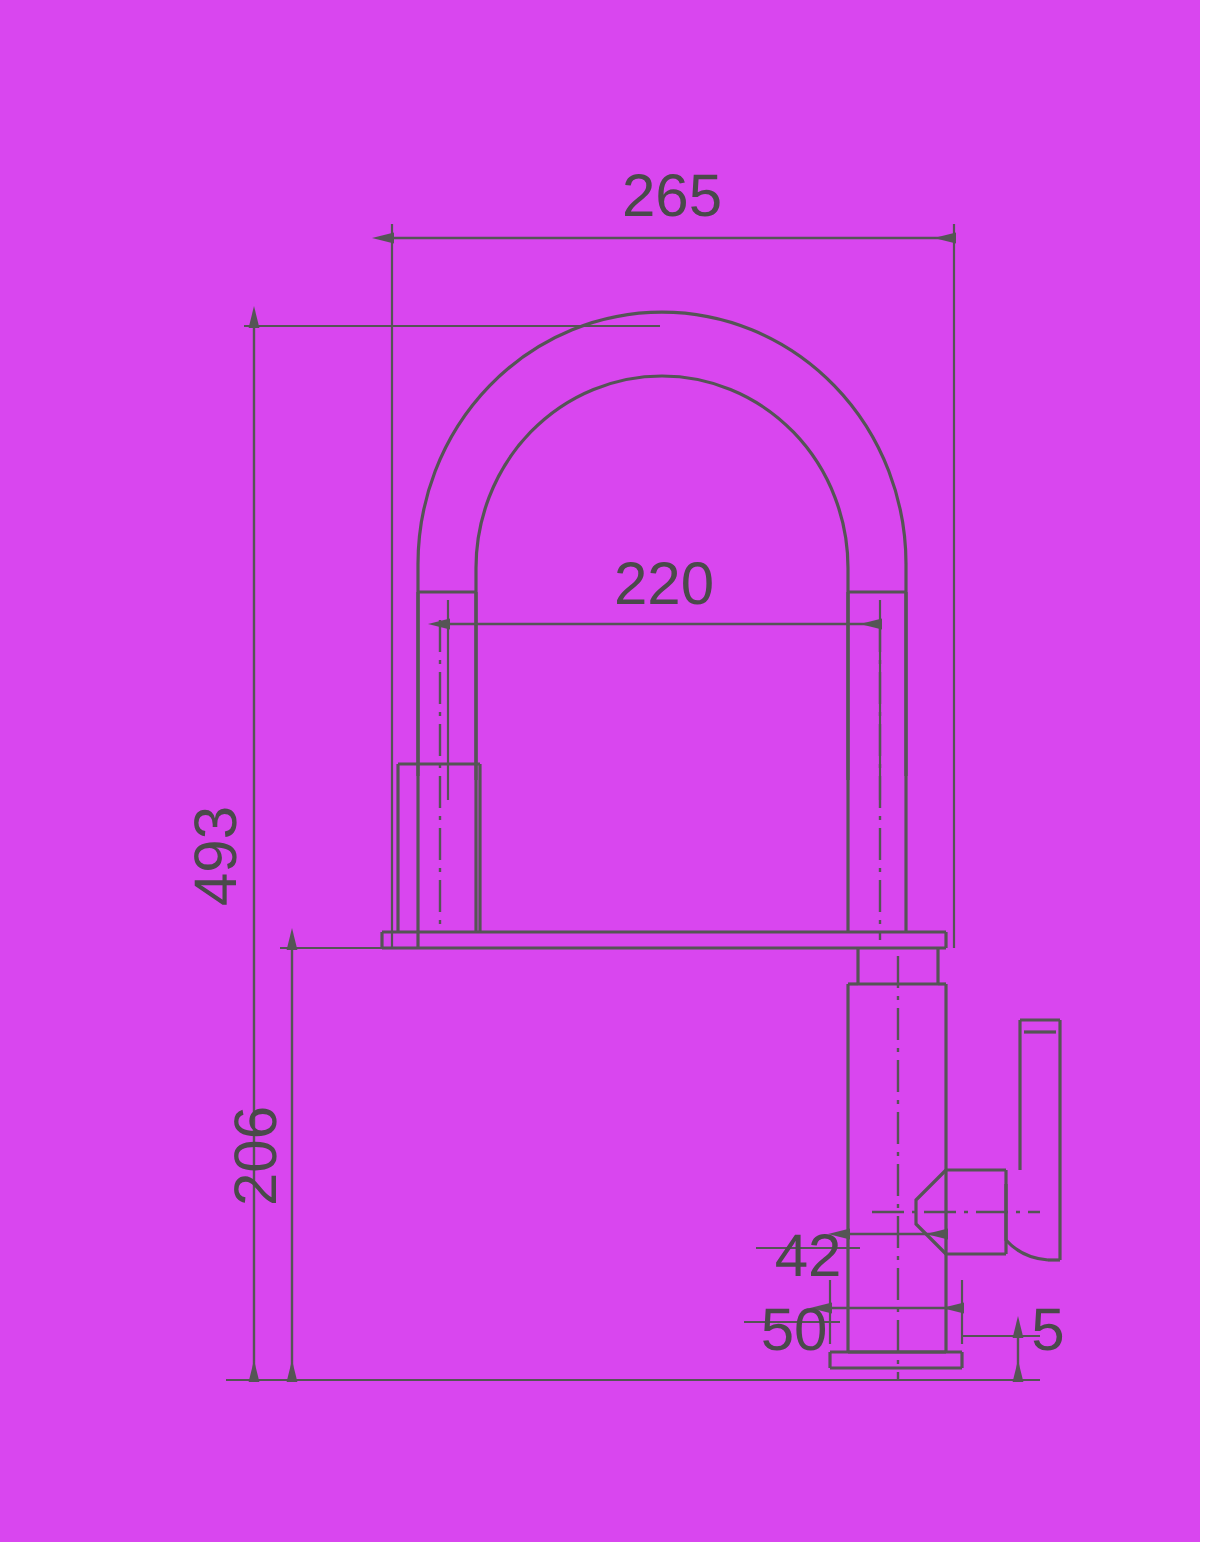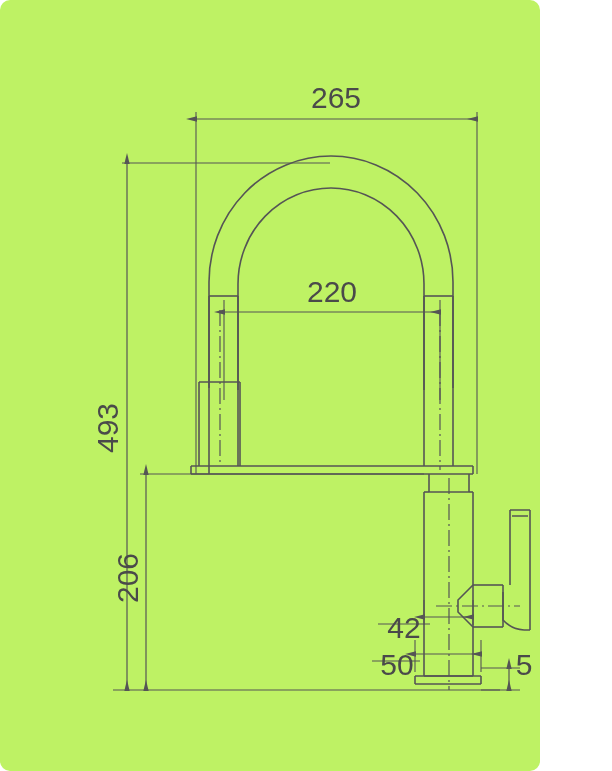--- a/index.html
+++ b/index.html
@@ -6,25 +6,24 @@
   html, body {
     margin: 0;
     padding: 0;
     background: #ffffff;
   }
   body {
     font-family: "Liberation Sans", sans-serif;
   }
   #drawing-root {
     position: relative;
-    width: 540px;
+    width: 600px;
     height: 771px;
-    background: #bef264;
+    background: #d946ef;
     overflow: hidden;
-    border-radius: 10px;
   }
   #drawing-svg {
     position: absolute;
     left: 0;
     top: 0;
     width: 612px;
     height: 771px;
     display: block;
   }
   .dim-text {

